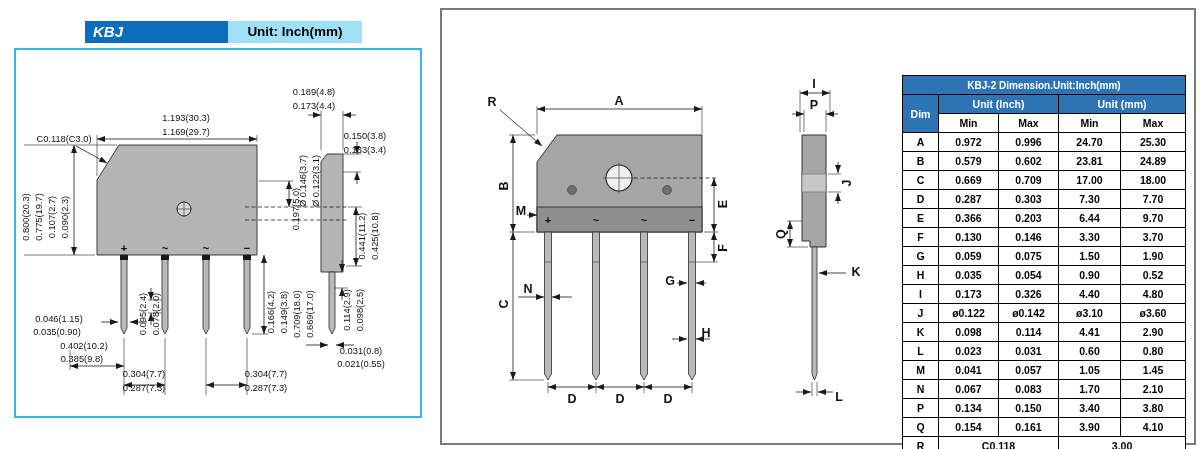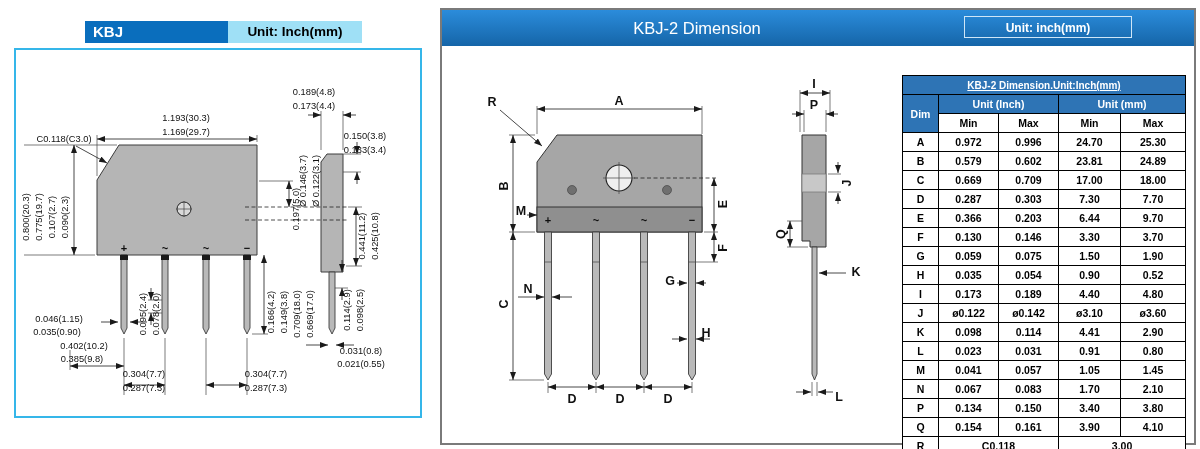--- a/index.html
+++ b/index.html
@@ -7,38 +7,38 @@
     --table-blue:#2e74b5;
     --panel-cyan:#35b6e9;
     --unit-cyan:#9fe0f6;
     --title-blue:#0a6ebd;
   }
   body{margin:0;background:#fff;font-family:"Liberation Sans",sans-serif;}
   .page{position:relative;width:1200px;height:449px;background:#fff;overflow:hidden;}
 
   
   .lp-kbj{position:absolute;left:85px;top:21px;width:143px;height:22px;background:var(--title-blue);
-    color:#fff;font-weight:bold;font-size:15px;line-height:22px;padding-left:8px;box-sizing:border-box;}
+    color:#fff;font-weight:bold;font-size:15px;line-height:22px;padding-left:8px;box-sizing:border-box;font-style:italic;}
   .lp-unit{position:absolute;left:228px;top:21px;width:134px;height:22px;background:var(--unit-cyan);
     color:#000;font-weight:bold;font-size:13.5px;line-height:22px;text-align:center;}
   .left-panel{position:absolute;left:14px;top:48px;width:404px;height:366px;border:2px solid var(--panel-cyan);background:#fff;}
 
   
   .right-panel{position:absolute;left:440px;top:8px;width:752px;height:433px;border:2px solid #7a7a7a;background:#fff;}
   .rp-header{position:absolute;left:0;top:0;width:100%;height:36px;background:linear-gradient(#2b8cdb,#1565a8);}
   .rp-title{position:absolute;left:140px;top:0;width:230px;height:36px;line-height:36px;text-align:center;color:#fff;font-size:16.5px;}
   .rp-unit{position:absolute;right:62px;top:6px;width:168px;height:22px;line-height:22px;text-align:center;
     color:#fff;font-weight:bold;font-size:12px;border:1px solid #cfe6f7;box-sizing:border-box;}
   .rp-svg{position:absolute;left:0;top:36px;}
 
   
   .dim-table{position:absolute;left:460px;top:65px;width:283px;border-collapse:collapse;table-layout:fixed;
     font-family:"Liberation Sans",sans-serif;}
   .dim-table td{border:1px solid #000;text-align:center;height:18px;padding:0;font-weight:bold;font-size:10.5px;color:#000;background:#fff;}
-  .dim-table .tt{background:var(--table-blue);color:#fff;font-size:10px;text-decoration:underline;}
+  .dim-table .tt{background:var(--table-blue);color:#fff;font-size:10px;}
   .dim-table .hb{background:var(--table-blue);color:#fff;}
 
   
   .bodyA{fill:#b5b5b5;stroke:#3c3c3c;stroke-width:1;}
   .bodyF{fill:#a6a6a6;stroke:#333;stroke-width:1;}
   .bodyC{fill:#8f8f8f;stroke:#333;stroke-width:1;}
   .bodyD{fill:#c8c8c8;stroke:#7a7a7a;stroke-width:0.8;}
   .lead{fill:#b9b9b9;stroke:#3c3c3c;stroke-width:0.9;}
   .tick{fill:#1a1a1a;}
   .dot{fill:#6f6f6f;stroke:#3a3a3a;stroke-width:0.6;}
@@ -173,24 +173,20 @@
         <text class="dm" x="128" y="339">0.287(7.3)</text>
         <text class="dm" x="250" y="325">0.304(7.7)</text>
         <text class="dm" x="250" y="339">0.287(7.3)</text>
         <text class="dm" x="345" y="302">0.031(0.8)</text>
         <text class="dm" x="345" y="315">0.021(0.55)</text>
       </g>
     </svg>
   </div>
 
   <div class="right-panel">
-    <div class="rp-header">
-      <span class="rp-title">KBJ-2 Dimension</span>
-      <span class="rp-unit">Unit: inch(mm)</span>
-    </div>
 
     <svg class="rp-svg" width="752" height="397" viewBox="0 0 752 397">
       <defs>
         <marker id="mB" viewBox="0 0 8 6" markerWidth="8" markerHeight="6" refX="8" refY="3" orient="auto-start-reverse" markerUnits="userSpaceOnUse">
           <path d="M0,0 L8,3 L0,6 Z" fill="#1a1a1a"></path>
         </marker>
       </defs>
 
       <g>
         <polygon class="bodyF" points="95,186 95,116 115,89 260,89 260,186"></polygon>
@@ -374,21 +370,21 @@
           <tr>
           <td>H</td>
           <td>0.035</td>
           <td>0.054</td>
           <td>0.90</td>
           <td>0.52</td>
         </tr>
           <tr>
           <td>I</td>
           <td>0.173</td>
-          <td>0.189</td>
+          <td>0.326</td>
           <td>4.40</td>
           <td>4.80</td>
         </tr>
           <tr>
           <td>J</td>
           <td>ø0.122</td>
           <td>ø0.142</td>
           <td>ø3.10</td>
           <td>ø3.60</td>
         </tr>
@@ -396,21 +392,21 @@
           <td>K</td>
           <td>0.098</td>
           <td>0.114</td>
           <td>4.41</td>
           <td>2.90</td>
         </tr>
           <tr>
           <td>L</td>
           <td>0.023</td>
           <td>0.031</td>
-          <td>0.91</td>
+          <td>0.60</td>
           <td>0.80</td>
         </tr>
           <tr>
           <td>M</td>
           <td>0.041</td>
           <td>0.057</td>
           <td>1.05</td>
           <td>1.45</td>
         </tr>
           <tr>

